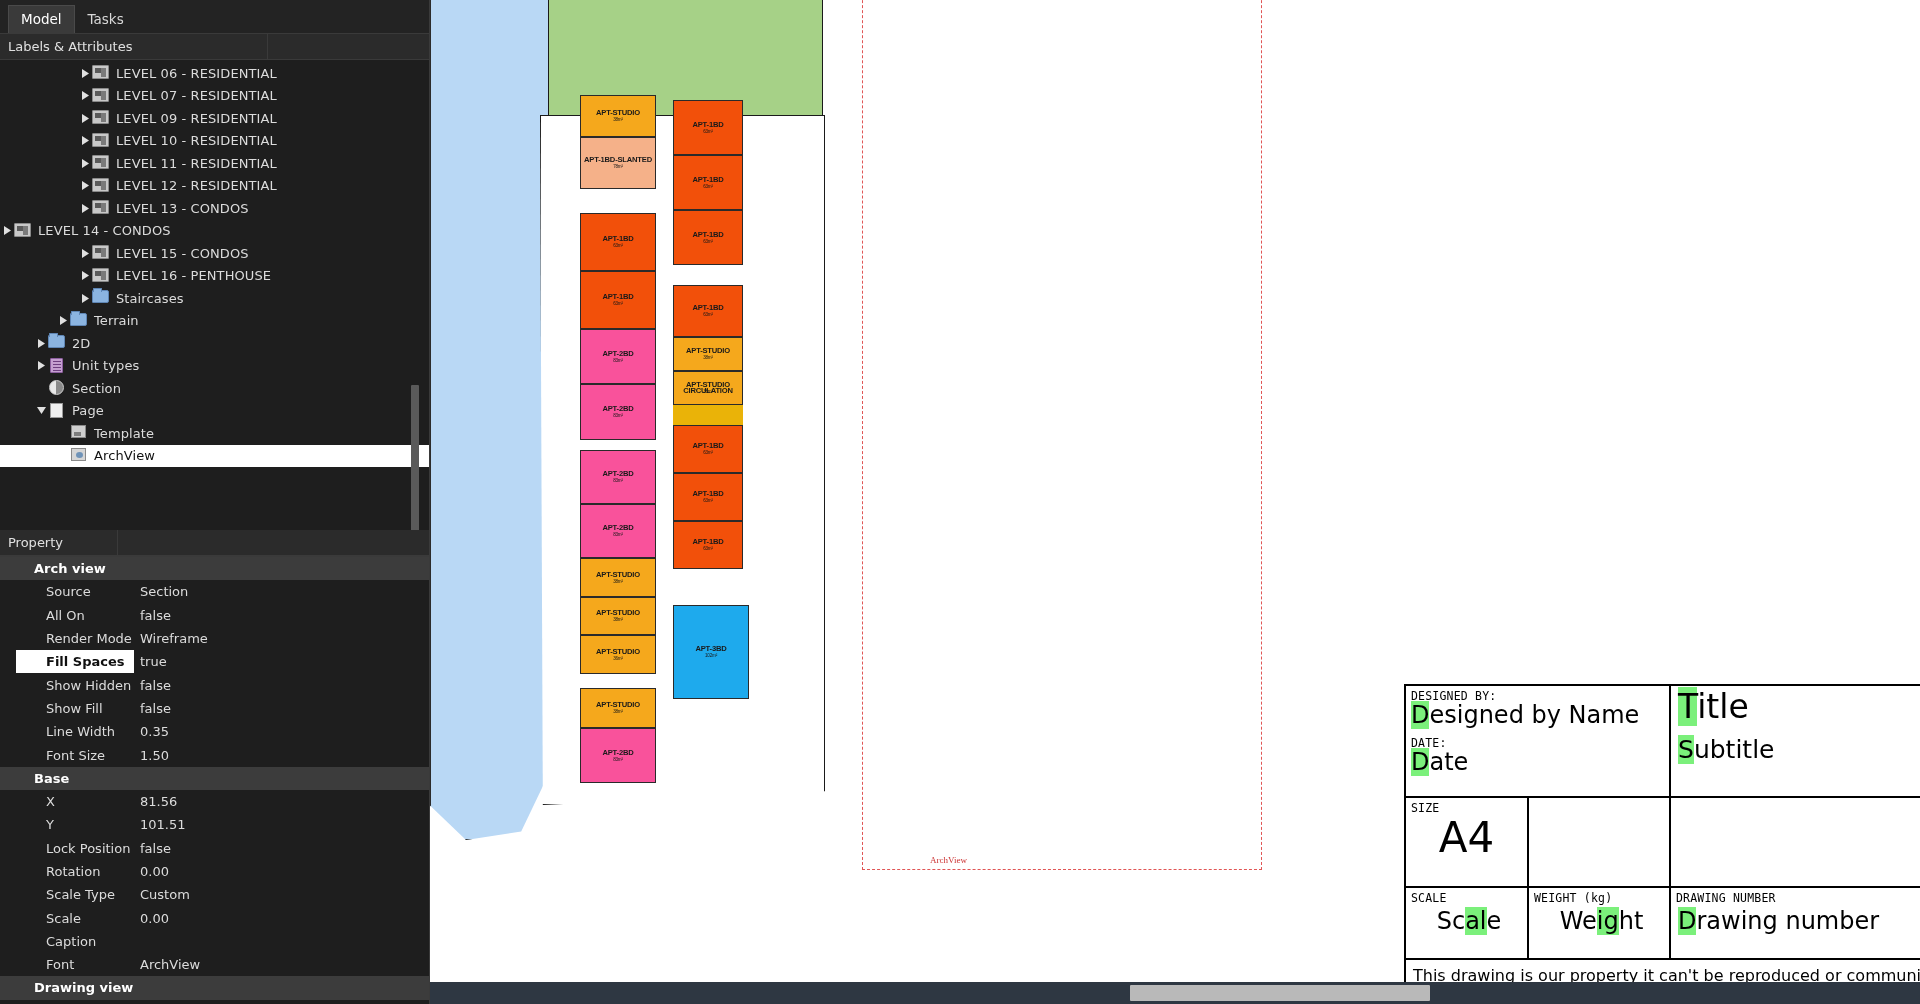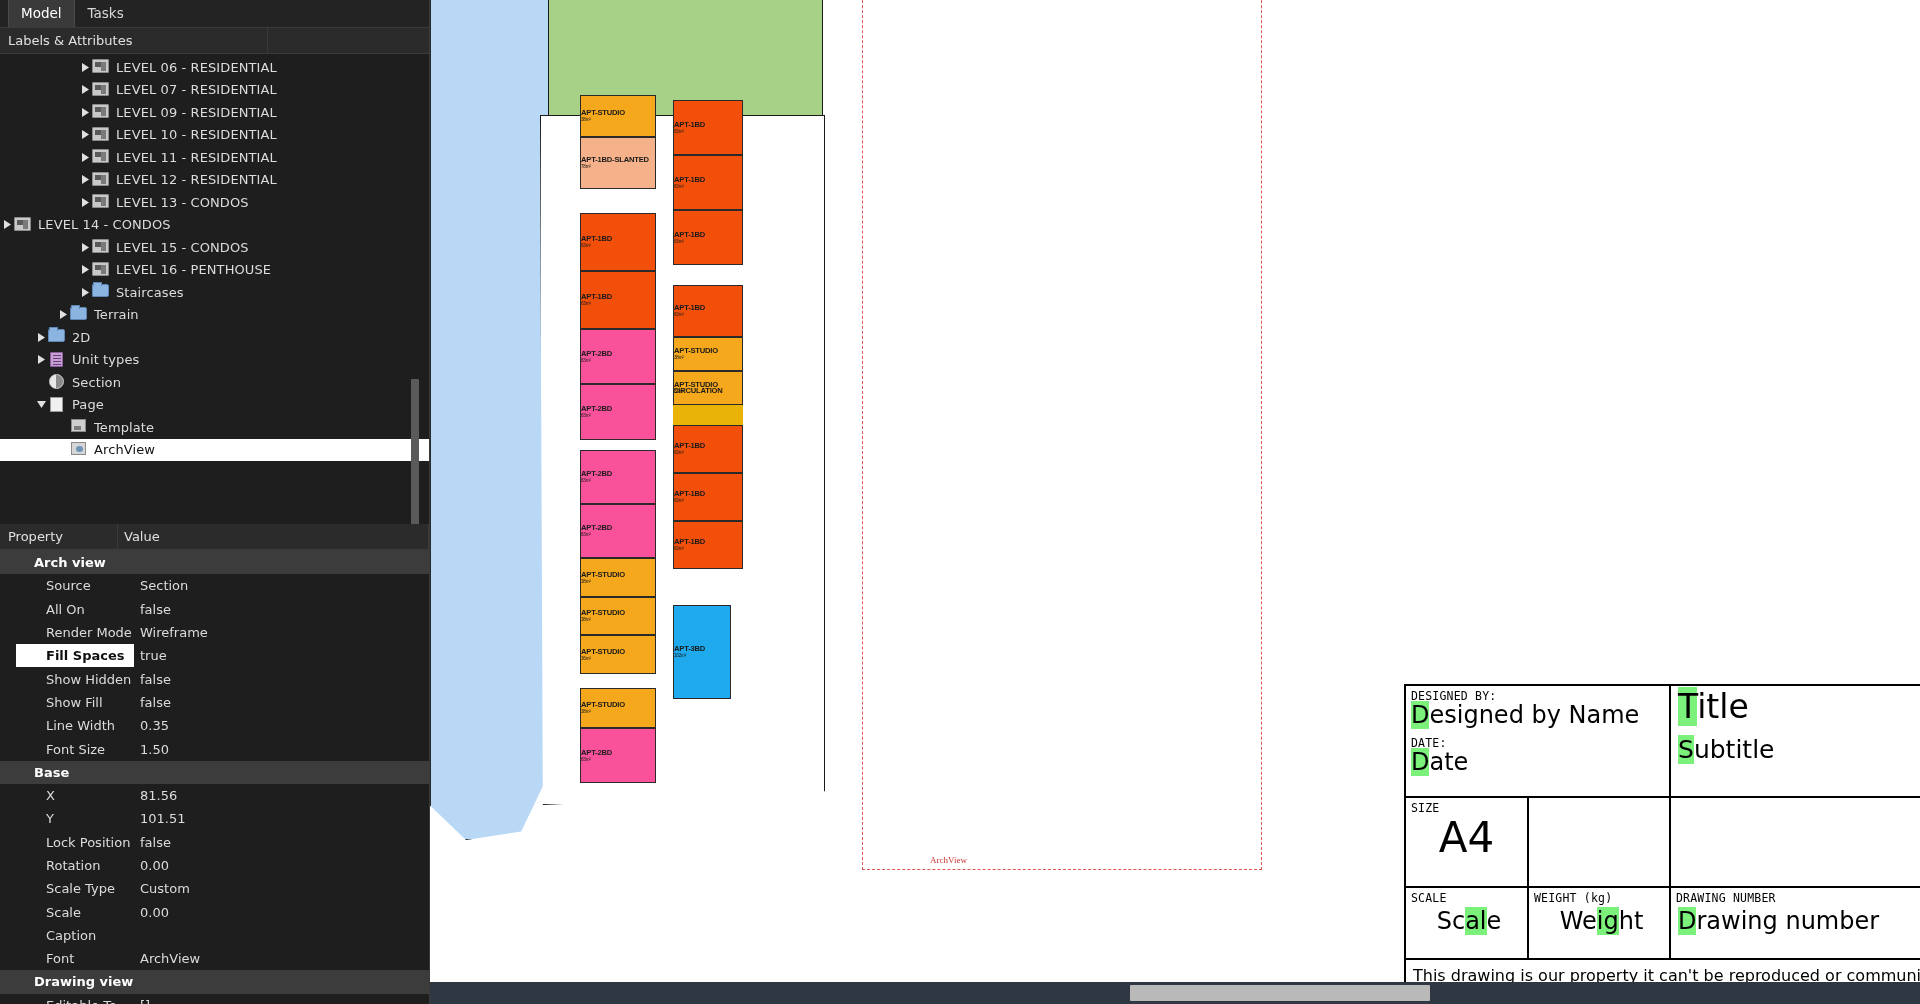--- a/index.html
+++ b/index.html
@@ -13,21 +13,21 @@
 
   
   #left-panel {
     width: 430px; height: 1004px;
     background: #1e1e1e;
     display: flex; flex-direction: column;
     border-right: 1px solid #3a3a3a;
     position: relative;
   }
   .tabbar {
-    height: 28px; background: #232323;
+    height: 34px; background: #232323;
     display: flex; align-items: flex-end;
     padding-left: 8px;
     border-bottom: 1px solid #3a3a3a;
   }
   .tab {
     padding: 5px 12px 6px 12px;
     font-size: 13.5px; color: #d8d8d8;
     background: transparent; cursor: pointer;
     border: 1px solid transparent; border-bottom: none;
   }
@@ -141,21 +141,21 @@
     width: 285px; height: 690px;
     border: 1.4px solid #1a1a1a;
     background: #ffffff;
     clip-path: polygon(0% 0%, 100% 0%, 100% 98%, 1% 100%);
   }
   .unit {
     position: absolute; border: 1.2px solid #2a2a2a;
     font-size: 7.6px; font-weight: bold;
     color: #1a1a1a; text-align: center;
     display: flex; flex-direction: column;
-    align-items: flex-start; justify-content: center;
+    align-items: center; justify-content: center;
     font-family: "Liberation Sans", sans-serif;
     letter-spacing: -0.2px; line-height: 1.05;
   }
   .unit .area { font-size: 4.6px; font-weight: normal; margin-top: 1px; }
 
   
   #titleblock {
     position: absolute; left: 974px; top: 684px;
     width: 946px; height: 313px;
     background: #ffffff;
@@ -393,21 +393,20 @@
             <div class="tlabel">ArchView</div>
           </div>
         </div>
       <div class="tree-vscroll">
         <div class="thumb"></div>
       </div>
     </div>
 
     <div class="panel-header">
       <div class="col1" style="flex:0 0 118px;">Property</div>
-      <div class="col2" style="padding-left:6px;font-size:13px;color:#e0e0e0;line-height:26px;">Value</div>
     </div>
 
     <div id="prop-wrap">
         <div class="prow group">
           <div class="pname" style="padding-left: 18px;">Arch view</div>
           <div class="pval"></div>
         </div>
         <div class="prow">
           <div class="pname">Source</div>
           <div class="pval">Section</div>
@@ -582,21 +581,21 @@
           <div class="area">63m²</div>
         </div>
         <div class="unit" style="left: 243px; top: 473px; width: 70px; height: 48px; background: rgb(242, 80, 10);">
           <div>APT-1BD</div>
           <div class="area">63m²</div>
         </div>
         <div class="unit" style="left: 243px; top: 521px; width: 70px; height: 48px; background: rgb(242, 80, 10);">
           <div>APT-1BD</div>
           <div class="area">63m²</div>
         </div>
-        <div class="unit" style="left: 243px; top: 605px; width: 58px; height: 94px; background: rgb(30, 170, 237);">
+        <div class="unit" style="left: 243px; top: 605px; width: 76px; height: 94px; background: rgb(30, 170, 237);">
           <div>APT-3BD</div>
           <div class="area">102m²</div>
         </div>
       </div>
 
     <div id="titleblock">
 
       <div class="tb-row" style="height:112px;">
         <div class="tb-cell" style="flex:0 0 265px;">
           <div class="tb-tag">DESIGNED BY:</div>

